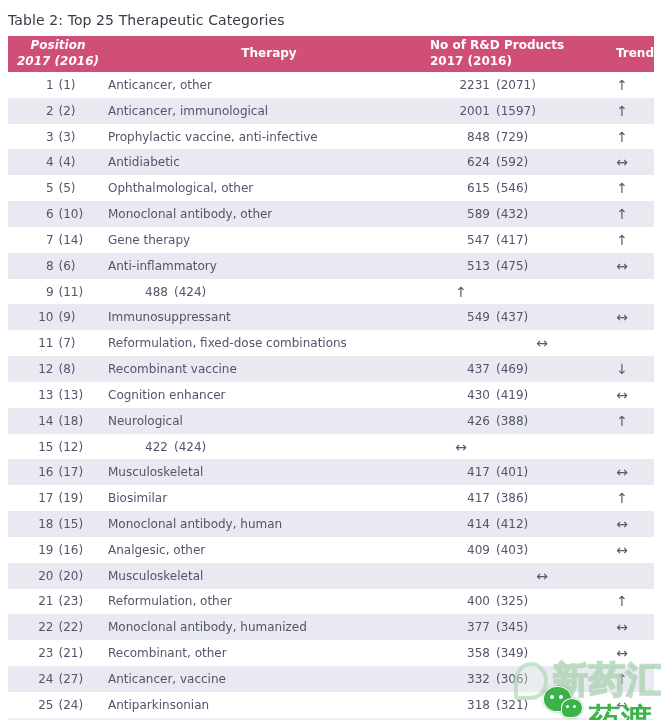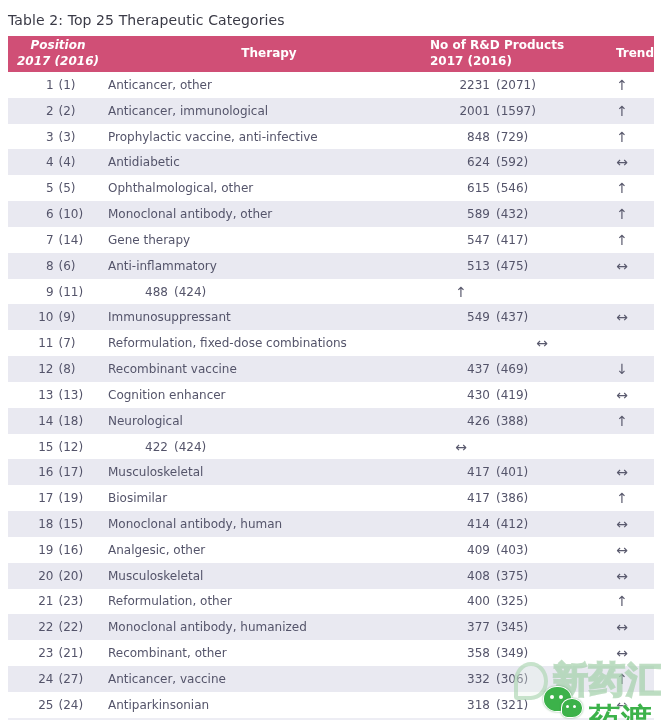--- a/index.html
+++ b/index.html
@@ -342,24 +342,20 @@
     </div>
     <div class="td td-trend">↔</div>
   </div>
 
   <div class="tr">
     <div class="td td-pos">
       <span class="pos-val">20</span>
       <span class="pos-paren">(20)</span>
     </div>
     <div class="td td-therapy">Musculoskeletal</div>
-    <div class="td td-products">
-      <span class="prod-val">408</span>
-      <span class="prod-paren">(375)</span>
-    </div>
     <div class="td td-trend">↔</div>
   </div>
 
   <div class="tr">
     <div class="td td-pos">
       <span class="pos-val">21</span>
       <span class="pos-paren">(23)</span>
     </div>
     <div class="td td-therapy">Reformulation, other</div>
     <div class="td td-products">

